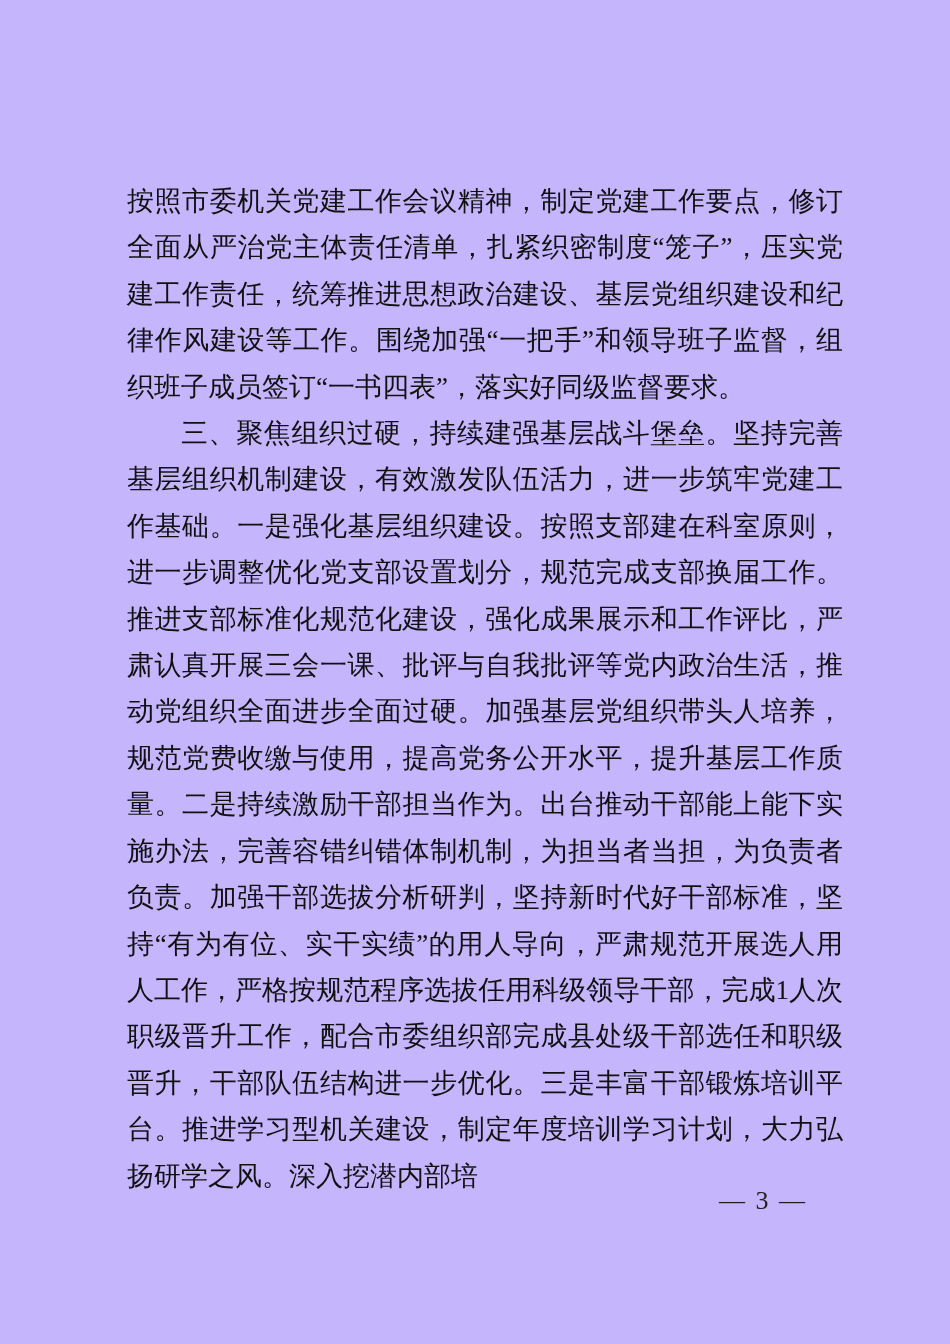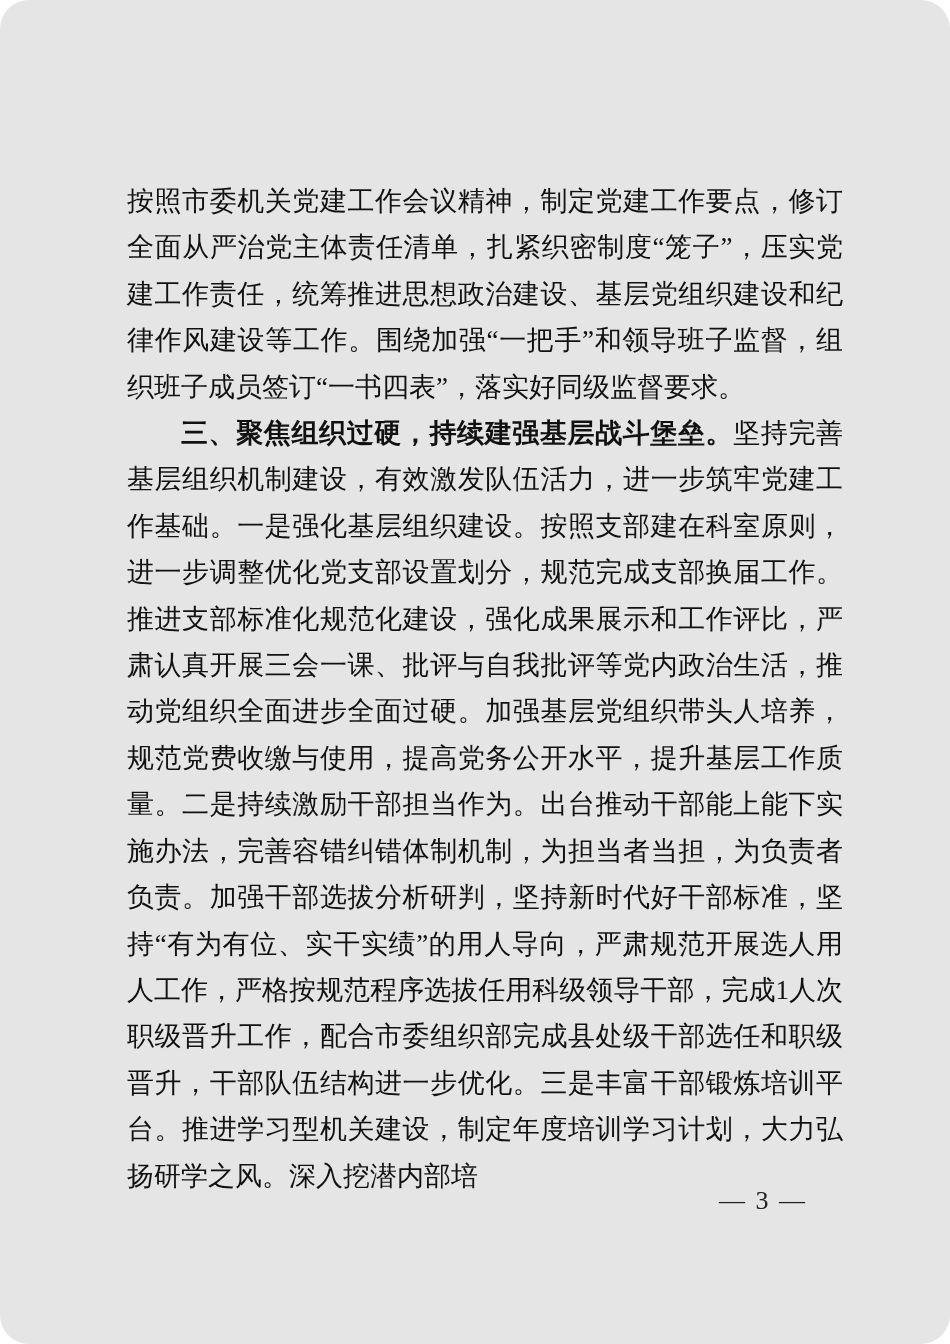--- a/index.html
+++ b/index.html
@@ -11,22 +11,21 @@
     height: 1344px;
     background: #ffffff;
     position: relative;
     overflow: hidden;
     font-family: "Liberation Serif", "DejaVu Serif", serif;
     color: #111111;
   }
   .page {
     position: absolute;
     inset: 0;
-    background: #e5e5e5;
-    border-radius: 29px;
+    background: #c4b5fd;
   }
   .text-block {
     position: absolute;
     left: 127px;
     top: 178px;
     width: 716px;
     font-size: 27px;
     line-height: 46.4px;
     text-align: justify;
     text-justify: inter-ideograph;
@@ -34,21 +33,21 @@
     letter-spacing: 0;
   }
   p.para {
     margin: 0;
     padding: 0;
   }
   p.para.indent {
     text-indent: 54px;
   }
   .section-heading-bold {
-    font-weight: bold;
+    font-weight: normal;
     font-family: "Liberation Sans", "DejaVu Sans", sans-serif;
   }
   .page-number {
     position: absolute;
     top: 1186px;
     right: 143px;
     font-size: 26px;
     line-height: 30px;
     color: #222222;
     letter-spacing: 2px;

